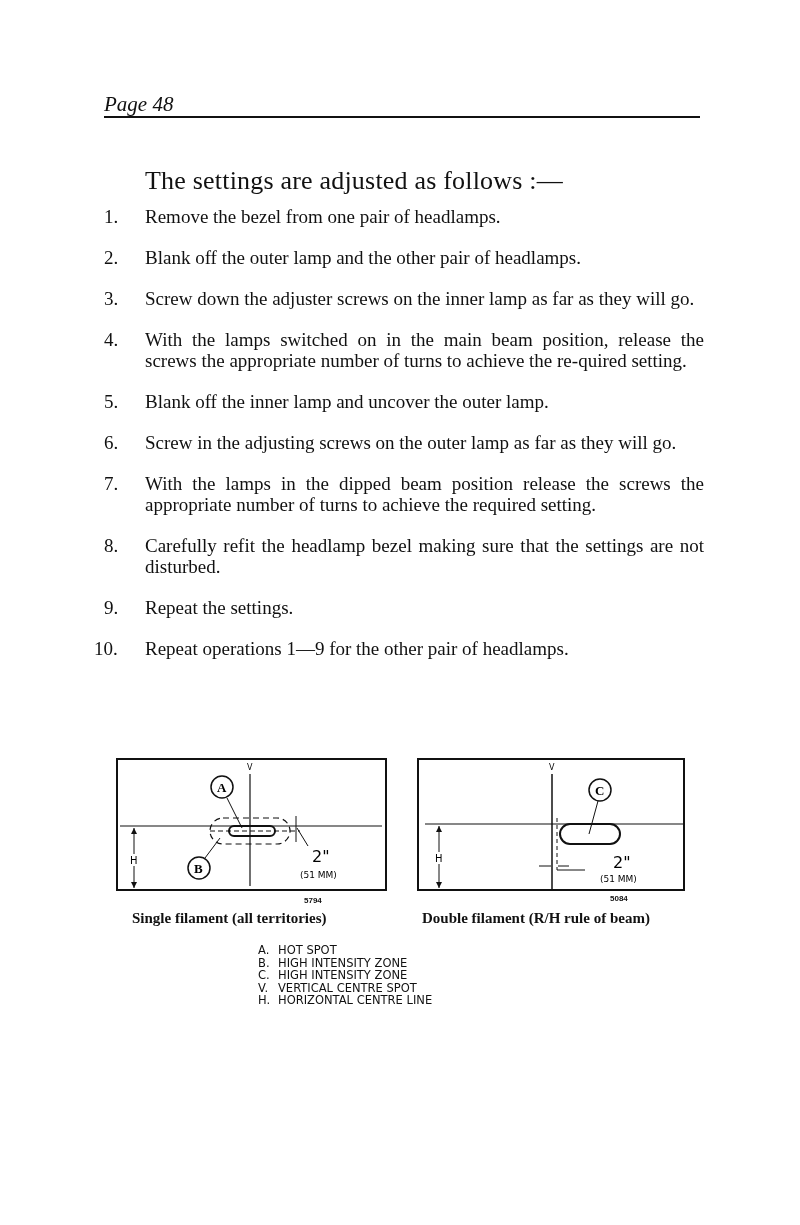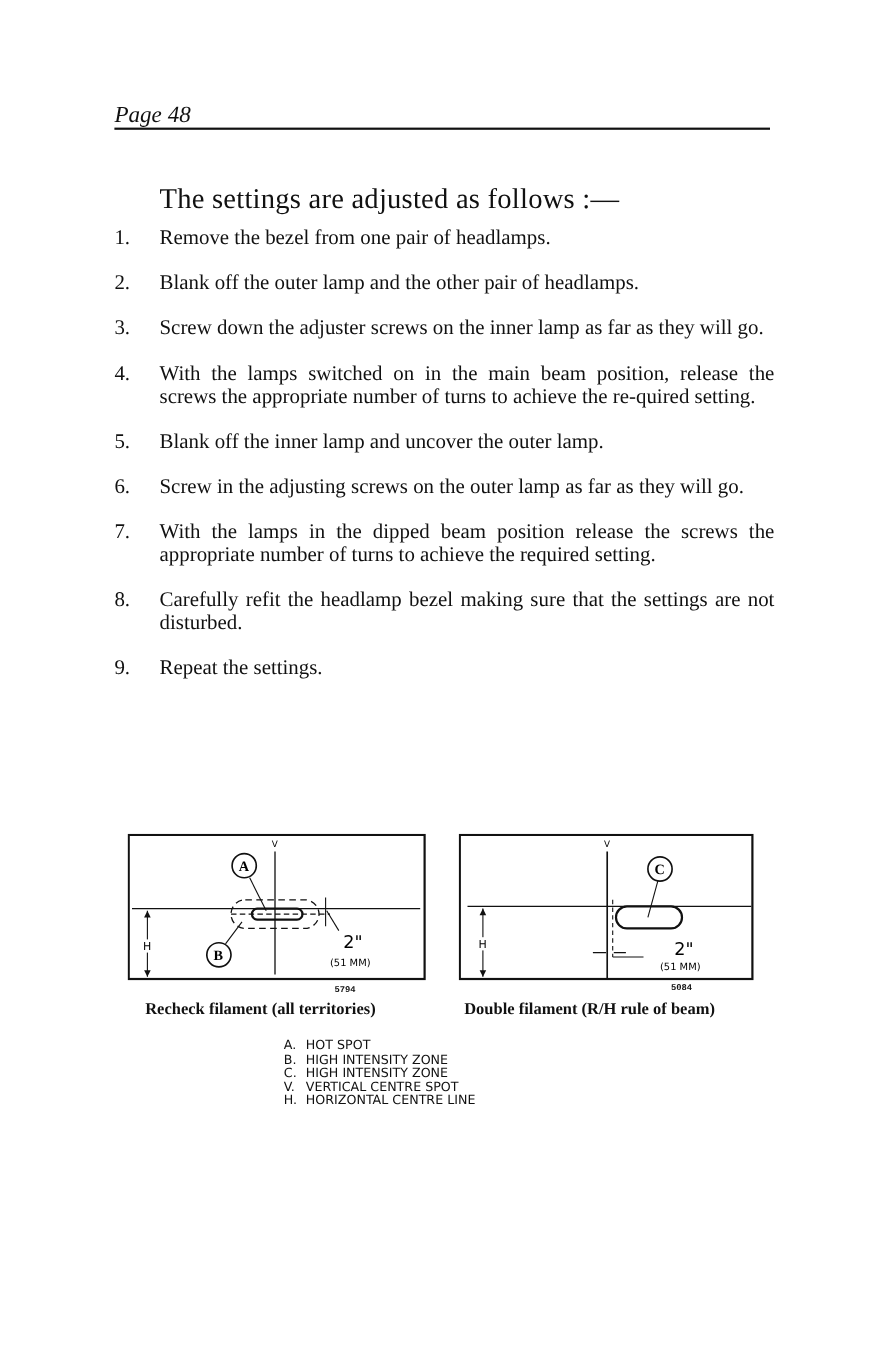--- a/index.html
+++ b/index.html
@@ -7,21 +7,21 @@
   .page-header { position: absolute; left: 104px; top: 92px; font-style: italic; font-size: 21px; }
   .header-rule { position: absolute; left: 104px; top: 116px; width: 596px; height: 2px; background: #111; }
   .intro { position: absolute; left: 145px; top: 166px; font-size: 26px; letter-spacing: 0.2px; }
   .steps { position: absolute; left: 104px; top: 206px; width: 600px; }
   .step { display: flex; font-size: 19px; line-height: 21px; margin-bottom: 20px; }
   .step-num { width: 41px; text-align: right; padding-right: 0px; flex: none; box-sizing: border-box; }
   .step-num span { display: inline-block; width: 41px; text-align: left; }
   .step-text { flex: 1; text-align: justify; }
   .fig { position: absolute; }
   .fig svg { display: block; }
-  .fig-number { position: absolute; font-family: Liberation Mono, monospace; font-size: 8px; font-weight: bold; }
+  .fig-number { position: absolute; font-family: Liberation Sans, sans-serif; font-size: 8px; font-weight: bold; }
   .caption { position: absolute; font-size: 15px; font-weight: bold; white-space: nowrap; }
   .legend { position: absolute; left: 258px; top: 944px; font-family: "DejaVu Sans", sans-serif; font-size: 11.5px; line-height: 12.6px; }
   .legend-row { display: flex; }
   .legend-key { width: 20px; }
   .svgtext { font-family: "DejaVu Sans", sans-serif; }
 </style>
 </head>
 <body>
 
 <div class="page-header">Page 48</div>
@@ -59,20 +59,24 @@
       <div class="step-text">With the lamps in the dipped beam position release the screws the appropriate number of turns to achieve the required setting.</div>
     </div>
   <div class="step">
       <div class="step-num"><span>8.</span></div>
       <div class="step-text">Carefully refit the headlamp bezel making sure that the settings are not disturbed.</div>
     </div>
   <div class="step">
       <div class="step-num"><span>9.</span></div>
       <div class="step-text">Repeat the settings.</div>
     </div>
+  <div class="step">
+      <div class="step-num" style="margin-left:-10px;width:51px;"><span style="width:51px;">10.</span></div>
+      <div class="step-text">Repeat operations 1—9 for the other pair of headlamps.</div>
+    </div>
 </div>
 
 <div class="fig" style="left:116px; top:758px;">
   <svg width="272" height="136" viewBox="0 0 272 136">
     <rect x="1" y="1" width="269" height="131" fill="none" stroke="#111" stroke-width="2"></rect>
     <line x1="134" y1="16" x2="134" y2="128" stroke="#111" stroke-width="1.2"></line>
     <text x="131" y="12" font-size="8" class="svgtext">V</text>
     <line x1="4" y1="68" x2="266" y2="68" stroke="#111" stroke-width="1.2"></line>
     <line x1="18" y1="70" x2="18" y2="130" stroke="#111" stroke-width="1"></line>
     <polygon points="15,76 21,76 18,70" fill="#111"></polygon>
@@ -93,21 +97,21 @@
     <text x="78" y="115" font-size="13" font-family="Liberation Serif, serif" font-weight="bold">B</text>
     <line x1="89" y1="100" x2="104" y2="80" stroke="#111" stroke-width="1"></line>
 
     <line x1="180" y1="58" x2="180" y2="84" stroke="#111" stroke-width="1"></line>
     <line x1="181" y1="70" x2="192" y2="88" stroke="#111" stroke-width="1"></line>
     <text x="196" y="104" font-size="16" class="svgtext">2"</text>
     <text x="184" y="120" font-size="9" class="svgtext">(51 MM)</text>
   </svg>
   <div class="fig-number" style="left:188px; top:138px;">5794</div>
 </div>
-<div class="caption" style="left:132px; top:910px;">Recheck filament (all territories)</div>
+<div class="caption" style="left:132px; top:910px;">Single filament (all territories)</div>
 
 <div class="fig" style="left:417px; top:758px;">
   <svg width="272" height="136" viewBox="0 0 272 136">
     <rect x="1" y="1" width="266" height="131" fill="none" stroke="#111" stroke-width="2"></rect>
     <line x1="135" y1="16" x2="135" y2="132" stroke="#111" stroke-width="1.5"></line>
     <text x="132" y="12" font-size="8" class="svgtext">V</text>
     <line x1="8" y1="66" x2="266" y2="66" stroke="#111" stroke-width="1.2"></line>
     <line x1="22" y1="68" x2="22" y2="130" stroke="#111" stroke-width="1"></line>
     <polygon points="19,74 25,74 22,68" fill="#111"></polygon>
     <polygon points="19,124 25,124 22,130" fill="#111"></polygon>

